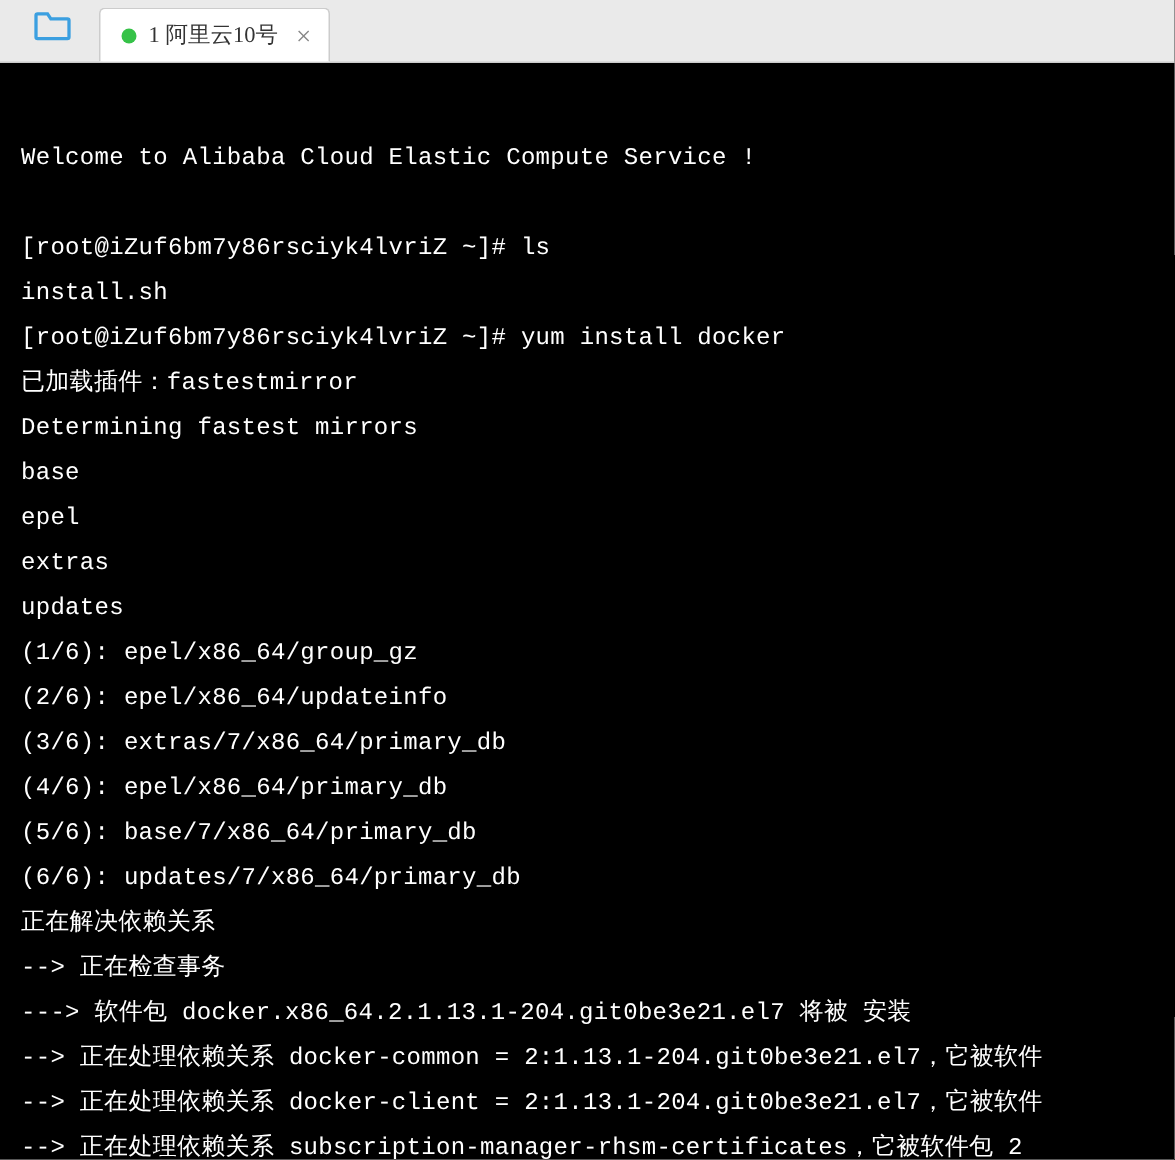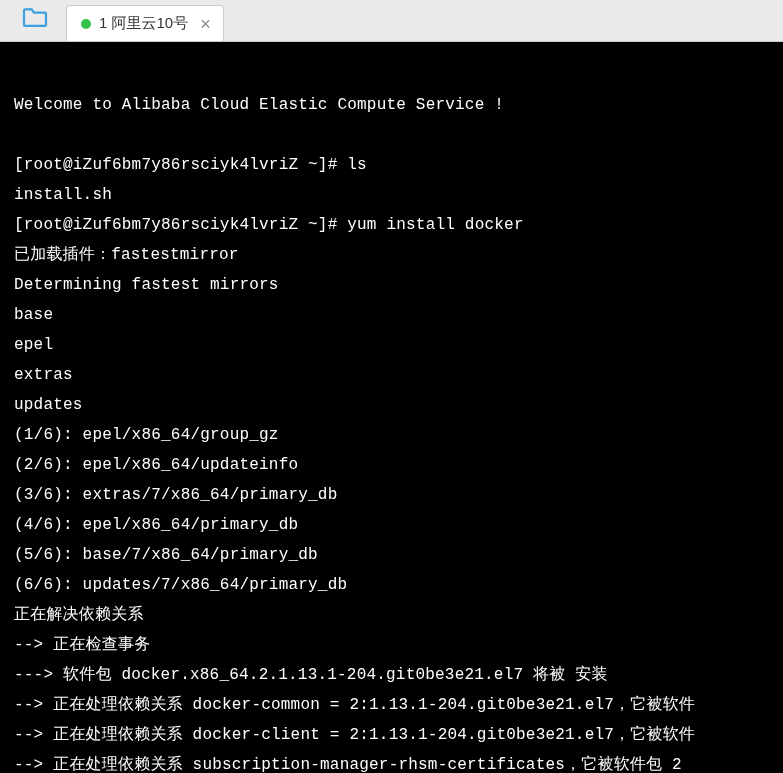--- a/index.html
+++ b/index.html
@@ -14,20 +14,21 @@
       height: 773px;
       overflow: hidden;
     }
     .tab-bar {
       height: 42px;
       background: #eaeaea;
       display: flex;
       align-items: flex-end;
       padding-left: 10px;
       border-bottom: 1px solid #ccc;
+      font-family: Liberation Serif, serif;
     }
     .folder-icon-wrap {
       width: 50px;
       height: 36px;
       display: flex;
       align-items: center;
       justify-content: center;
       margin-right: 6px;
       margin-bottom: 4px;
     }

